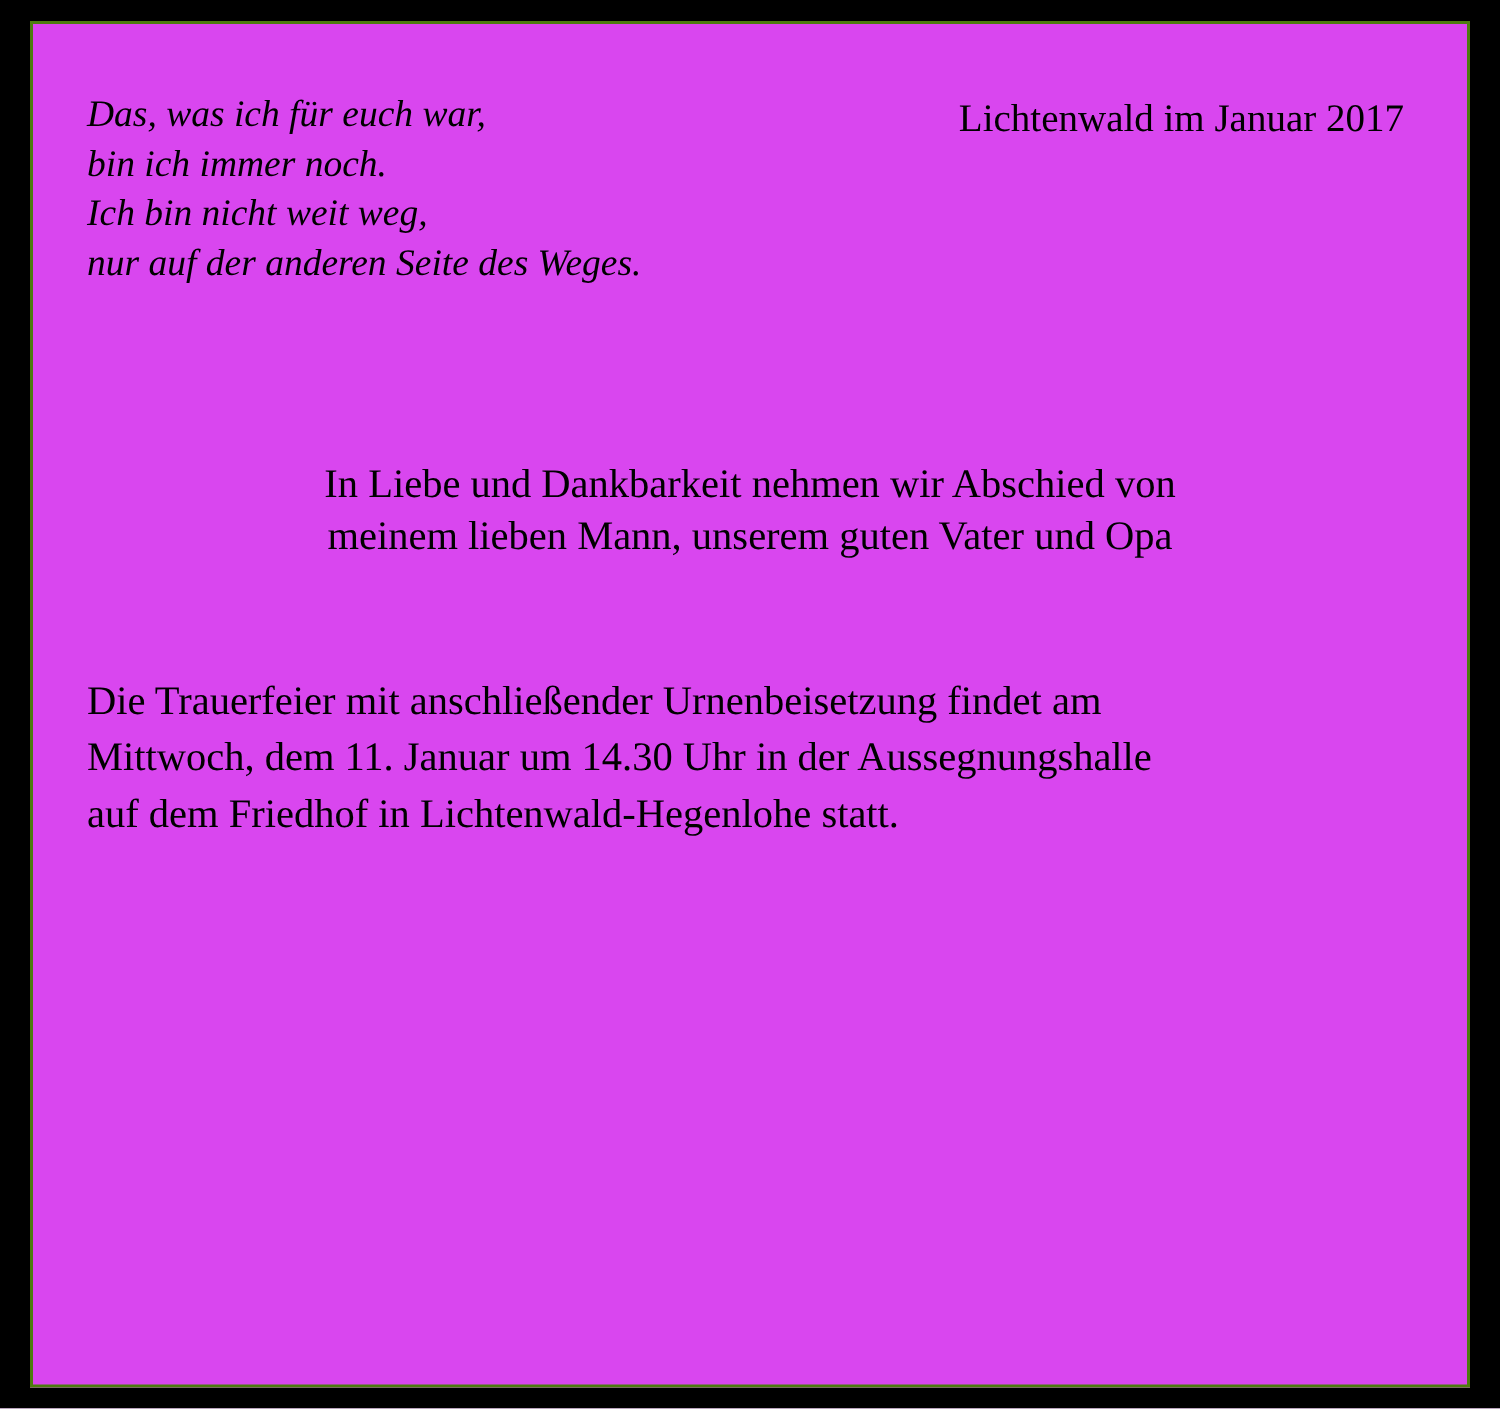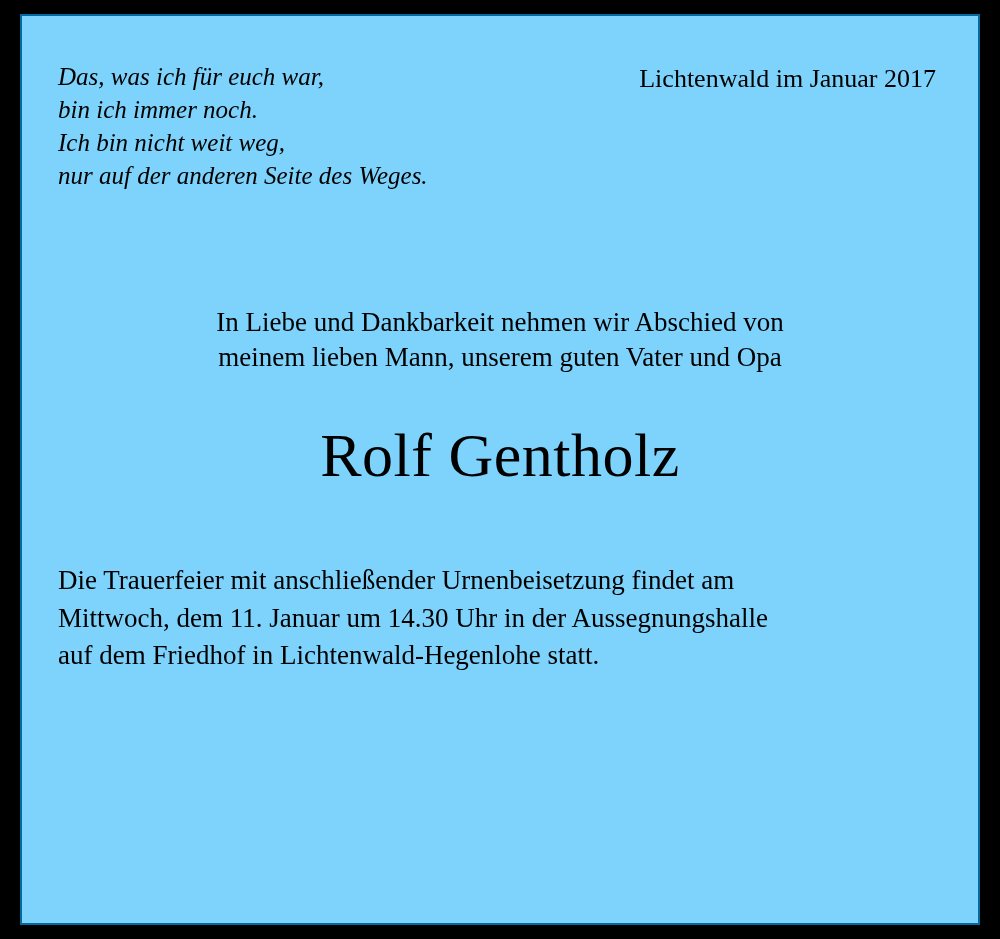--- a/index.html
+++ b/index.html
@@ -23,22 +23,22 @@
     border-top: 14px solid #000000;
     border-bottom: 14px solid #000000;
     border-left: 20px solid #000000;
     border-right: 20px solid #000000;
   }
   .inner {
     position: relative;
     width: 100%;
     height: 100%;
     box-sizing: border-box;
-    background: #7dd3fc;
-    border: 2px solid #0369a1;
+    background: #d946ef;
+    border: 2px solid #4d7c0f;
     padding: 44px 36px 20px 36px;
   }
   .top-row {
     display: flex;
     justify-content: space-between;
     align-items: flex-start;
   }
   .verse {
     font-style: italic;
     font-size: 25px;
@@ -107,21 +107,20 @@
       <div class="verse">Das, was ich für euch war,
 bin ich immer noch.
 Ich bin nicht weit weg,
 nur auf der anderen Seite des Weges.</div>
       <div class="place-date">Lichtenwald im Januar 2017</div>
     </div>
 
     <div class="intro">In Liebe und Dankbarkeit nehmen wir Abschied von
 meinem lieben Mann, unserem guten Vater und Opa</div>
 
-    <div class="name">Rolf Gentholz</div>
 
 
 
 
     <div class="service">Die Trauerfeier mit anschließender Urnenbeisetzung findet am
 Mittwoch, dem 11. Januar um 14.30 Uhr in der Aussegnungshalle
 auf dem Friedhof in Lichtenwald-Hegenlohe statt.</div>
 
   </div>
 </div>

